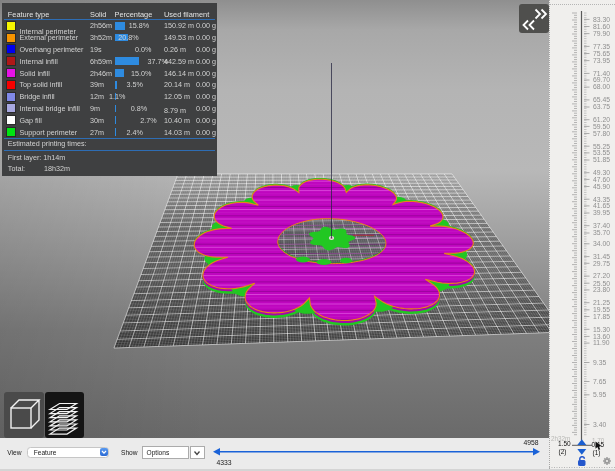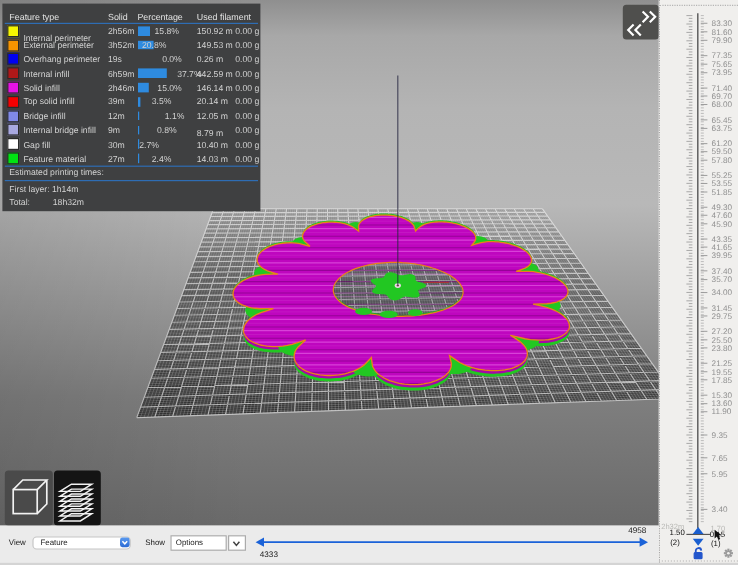--- a/index.html
+++ b/index.html
@@ -203,39 +203,39 @@
       <span class="lt" style="left:17.5px;top:77.3px">Top solid infill</span>
       <span class="lt" style="left:88px;top:77.3px">39m</span>
       <div class="bar" style="top:78.0px;width:2.3px"></div>
       <span class="lt" style="left:124.5px;top:77.3px;width:25px;text-align:left">3.5%</span>
       <span class="lt" style="left:162px;top:77.3px">20.14 m</span>
       <span class="lt" style="left:194px;top:77.3px">0.00 g</span>
       <div class="sw" style="top:88.5px;background:#8089e8"></div>
       <span class="lt" style="left:17.5px;top:89.1px">Bridge infill</span>
       <span class="lt" style="left:88px;top:89.1px">12m</span>
       <div class="bar" style="top:89.7px;width:0.7px"></div>
-      <span class="lt" style="left:131px;top:89.1px;width:25px;text-align:center">1.1%</span>
+      <span class="lt" style="left:107px;top:89.1px;width:25px;text-align:left">1.1%</span>
       <span class="lt" style="left:162px;top:89.1px">12.05 m</span>
       <span class="lt" style="left:194px;top:89.1px">0.00 g</span>
       <div class="sw" style="top:100.3px;background:#a8a8e0"></div>
       <span class="lt" style="left:17.5px;top:100.9px">Internal bridge infill</span>
       <span class="lt" style="left:88px;top:100.9px">9m</span>
       <div class="bar" style="top:101.5px;width:0.7px"></div>
       <span class="lt" style="left:124.5px;top:100.9px;width:25px;text-align:center">0.8%</span>
       <span class="lt" style="left:162px;top:103px">8.79 m</span>
       <span class="lt" style="left:194px;top:100.9px">0.00 g</span>
       <div class="sw" style="top:112.1px;background:#ffffff"></div>
       <span class="lt" style="left:17.5px;top:112.7px">Gap fill</span>
       <span class="lt" style="left:88px;top:112.7px">30m</span>
       <div class="bar" style="top:113.3px;width:1.8px"></div>
-      <span class="lt" style="left:114px;top:112.7px;width:25px;text-align:left">2.7%</span>
+      <span class="lt" style="left:134px;top:112.7px;width:25px;text-align:center">2.7%</span>
       <span class="lt" style="left:162px;top:112.7px">10.40 m</span>
       <span class="lt" style="left:194px;top:112.7px">0.00 g</span>
       <div class="sw" style="top:123.9px;background:#00e412"></div>
-      <span class="lt" style="left:17.5px;top:124.5px">Feature material</span>
+      <span class="lt" style="left:17.5px;top:124.5px">Support perimeter</span>
       <span class="lt" style="left:88px;top:124.5px">27m</span>
       <div class="bar" style="top:125.1px;width:1.6px"></div>
       <span class="lt" style="left:124.5px;top:124.5px;width:25px;text-align:left">2.4%</span>
       <span class="lt" style="left:162px;top:124.5px">14.03 m</span>
       <span class="lt" style="left:194px;top:124.5px">0.00 g</span>
       <div class="bl" style="top:134.7px"></div>
       <span class="lt" style="left:5.8px;top:136.4px">Estimated printing times:</span>
       <div class="bl" style="top:147.4px"></div>
       <span class="lt" style="left:5.8px;top:150.2px">First layer: 1h14m</span>
       <span class="lt" style="left:5.8px;top:161px">Total:</span>

